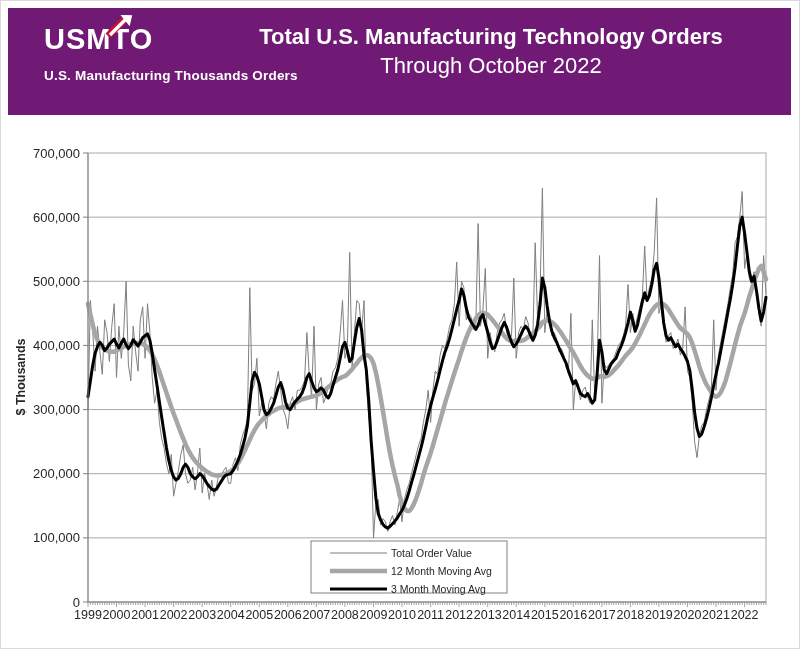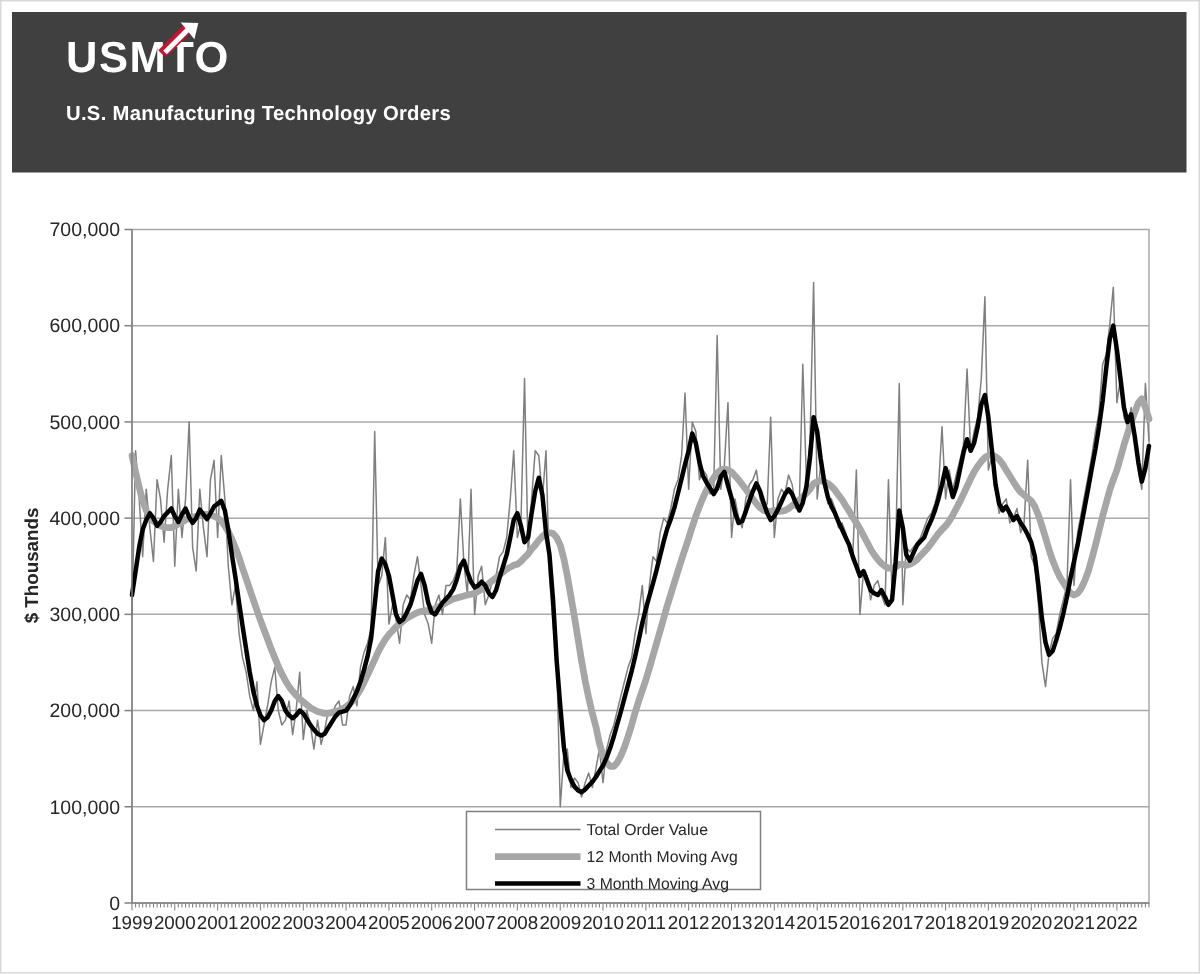--- a/index.html
+++ b/index.html
@@ -17,31 +17,35 @@
   .title-line2{font-size:22px;font-weight:normal;line-height:30px;}
   
   #chart-svg{position:absolute;left:0;top:115px;}
   text{font-family:"Liberation Sans",sans-serif;}
 </style>
 </head>
 <body>
 
 <div class="frame"></div>
 
-<div class="header" style="background: #404040;">
+<div class="header" style="background: #701a75;">
   <div class="logo-block">
     <div class="logo-usmto">
       <span>USMTO</span>
       <svg class="logo-arrow" width="34" height="22" viewBox="0 0 34 22">
         <line x1="6" y1="21" x2="24" y2="3" stroke="#C51230" stroke-width="7"></line>
         <line x1="8" y1="20" x2="23" y2="5" stroke="#ffffff" stroke-width="3.4"></line>
         <polygon points="18,0 30,0 28,11" fill="#ffffff" transform="rotate(3 24 4)"></polygon>
       </svg>
     </div>
-    <div class="logo-orders">U.S. Manufacturing Technology Orders</div>
+    <div class="logo-orders">U.S. Manufacturing Thousands Orders</div>
+  </div>
+  <div class="title-block">
+    <div class="title-line1">Total U.S. Manufacturing Technology Orders</div>
+    <div class="title-line2">Through October 2022</div>
   </div>
 </div>
 
 <svg id="chart-svg" width="800" height="534" viewBox="0 0 800 534">
     <rect x="88" y="38" width="678" height="449" fill="none" stroke="#a9a9a9" stroke-width="1"></rect>
     <line x1="88" x2="766" y1="422.8571428571429" y2="422.8571428571429" stroke="#a9a9a9" stroke-width="1"></line>
     <line x1="88" x2="766" y1="358.7142857142857" y2="358.7142857142857" stroke="#a9a9a9" stroke-width="1"></line>
     <line x1="88" x2="766" y1="294.57142857142856" y2="294.57142857142856" stroke="#a9a9a9" stroke-width="1"></line>
     <line x1="88" x2="766" y1="230.42857142857144" y2="230.42857142857144" stroke="#a9a9a9" stroke-width="1"></line>
     <line x1="88" x2="766" y1="166.28571428571428" y2="166.28571428571428" stroke="#a9a9a9" stroke-width="1"></line>

